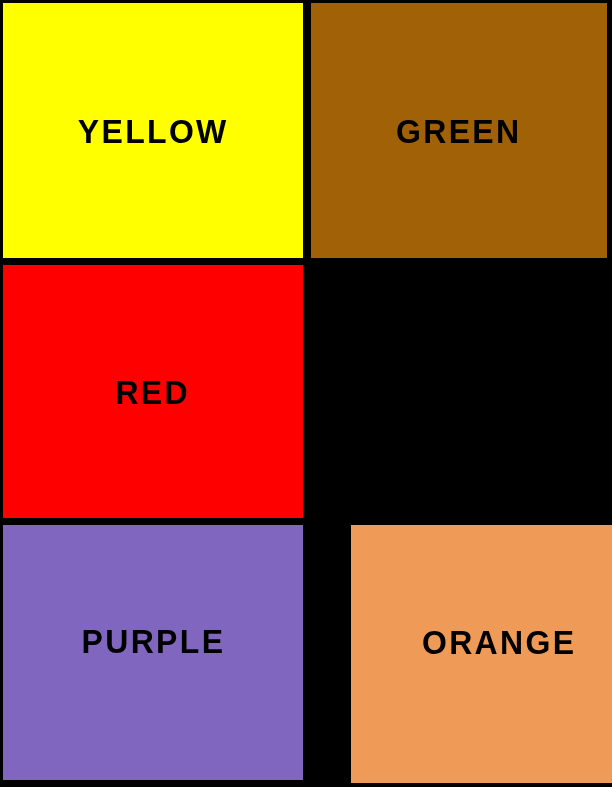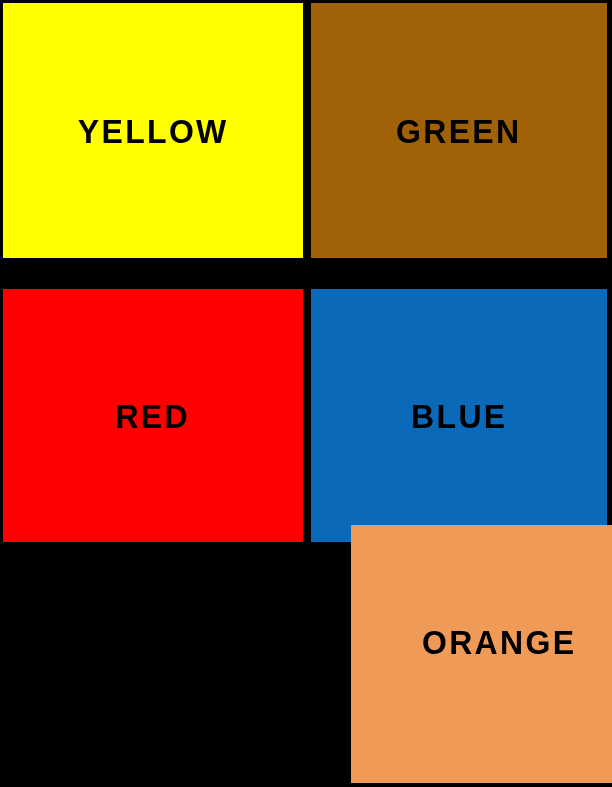--- a/index.html
+++ b/index.html
@@ -45,21 +45,21 @@
     transform: scaleX(0.94);
     transform-origin: center center;
   }
 
   
   .col-left   { left: 3px;   width: 300px; }
   .col-right  { left: 311px; width: 296px; }
 
   
   .row-top    { top: 3px;   height: 255px; }
-  .row-mid    { top: 265px; height: 253px; margin-top: 24px; }
+  .row-mid    { top: 265px; height: 253px; }
   .row-bottom { top: 525px; height: 255px; }
 
   
   .row-bottom-right { top: 525px; height: 258px; margin-left: 40px; }
 
   
   .nudge-up-top    { align-items: center; padding-bottom: 0px; }
   .nudge-up-bottom { align-items: center; padding-bottom: 24px; }
 </style>
 </head>
@@ -72,22 +72,22 @@
   </div>
 
   <div class="swatch col-right row-top nudge-up-top" style="background-color: #a16207;">
     <span class="swatch-label" style="color: rgb(0, 0, 0);">GREEN</span>
   </div>
 
   <div class="swatch col-left row-mid" style="background-color: rgb(255, 0, 0);">
     <span class="swatch-label" style="color: rgb(0, 0, 0);">RED</span>
   </div>
 
-  <div class="swatch col-right row-mid" style="background-color: rgb(10, 105, 184);">
-    <span class="swatch-label" style="color: rgb(0, 0, 0);">BLUE</span>
+
+  <div class="swatch col-left row-bottom nudge-up-bottom" style="background-color: rgb(128, 102, 190);">
+    <span class="swatch-label" style="color: rgb(0, 0, 0);">PURPLE</span>
   </div>
-
 
   <div class="swatch col-right row-bottom-right nudge-up-bottom" style="background-color: rgb(239, 154, 86);">
     <span class="swatch-label" style="color: rgb(0, 0, 0);">ORANGE</span>
   </div>
 
 </div>
 
 </body></html>

